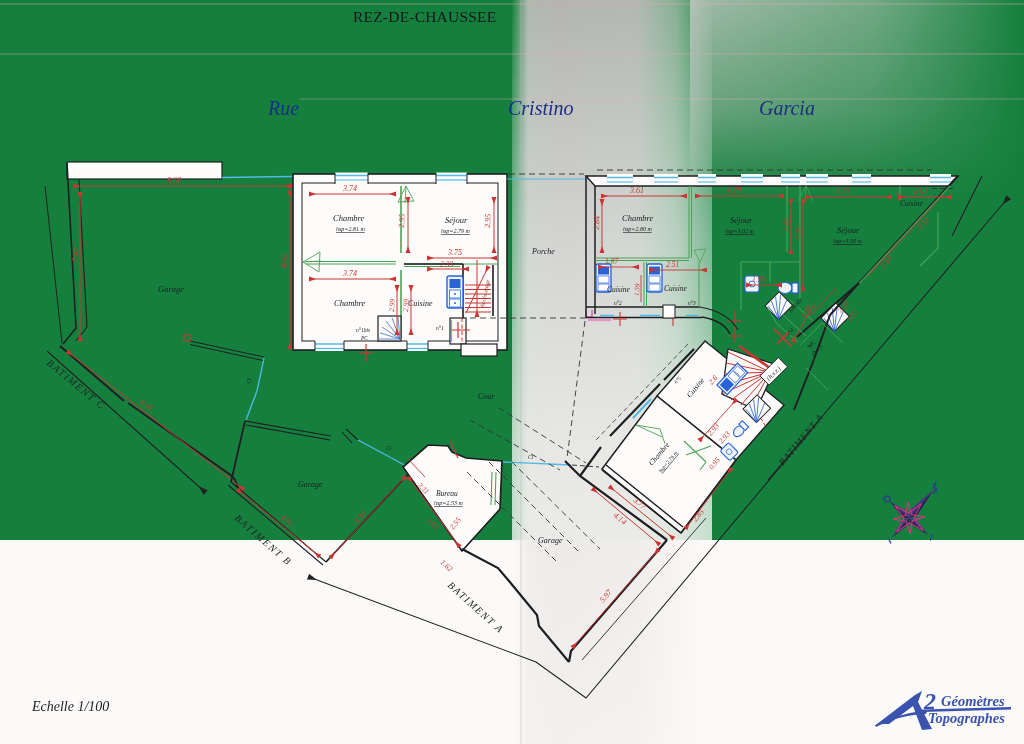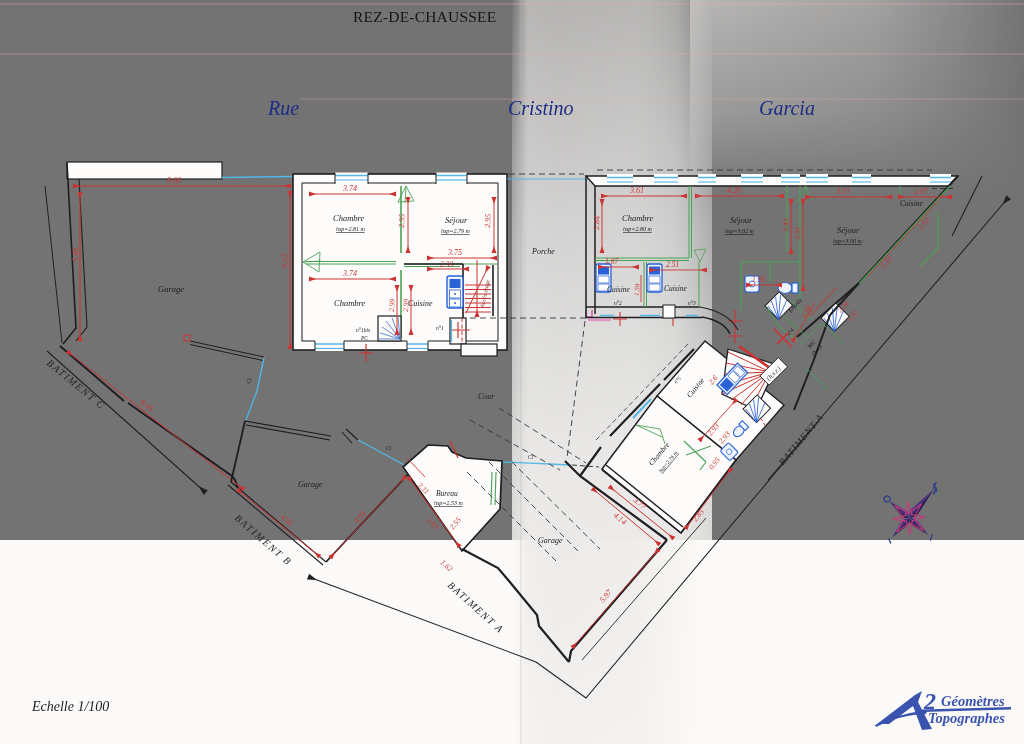--- a/index.html
+++ b/index.html
@@ -1,17 +1,17 @@
 <!DOCTYPE html>
 <html><head>
 <meta charset="utf-8">
 <style>
   html,body{margin:0;padding:0;}
   body{width:1024px;height:744px;overflow:hidden;background:#fbfaf8;font-family:"Liberation Serif",serif;}
-  #page{position:relative;width:1024px;height:540px;background:#737373;}
+  #page{position:relative;width:1024px;height:540px;background:#15803d;}
   svg{position:absolute;left:0;top:0;}
   .rm{font-style:italic;fill:#1c1c22;}
   .dim{font-style:italic;fill:#cc3433;}
   .bat{font-style:italic;fill:#222;letter-spacing:1.6px;font-size:10px;}
 </style>
 </head>
 <body>
 <div id="page">
 <svg width="1024" height="744" viewBox="0 0 1024 744">
 <defs>

